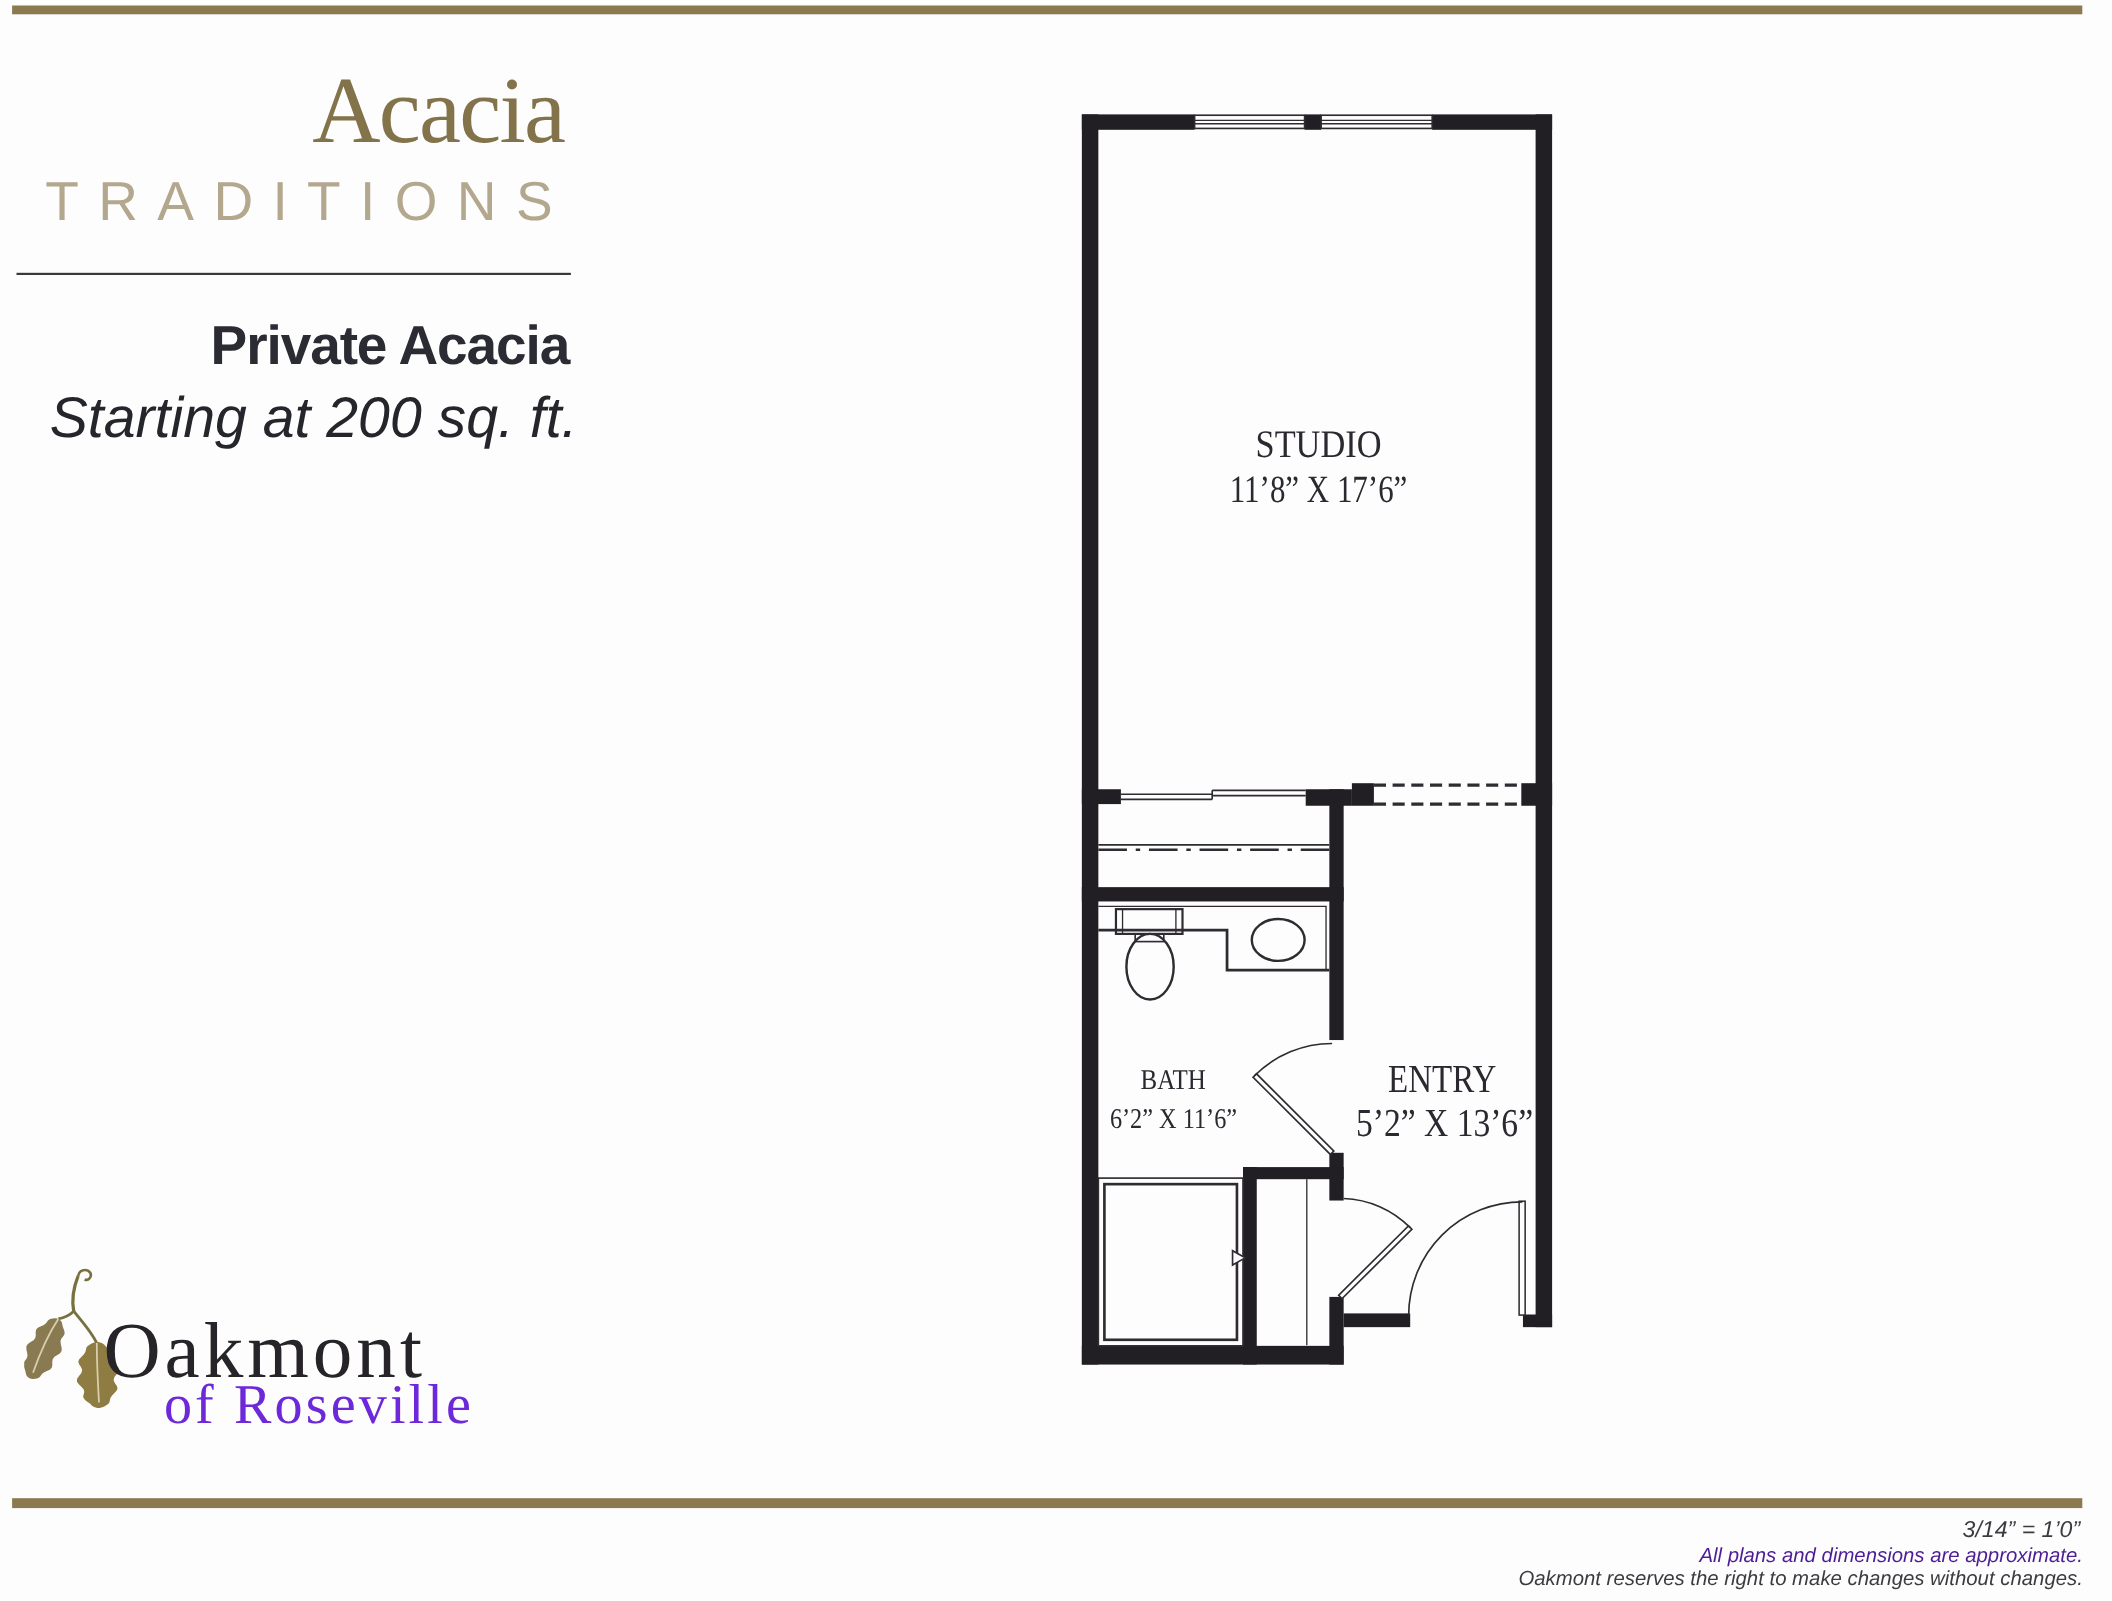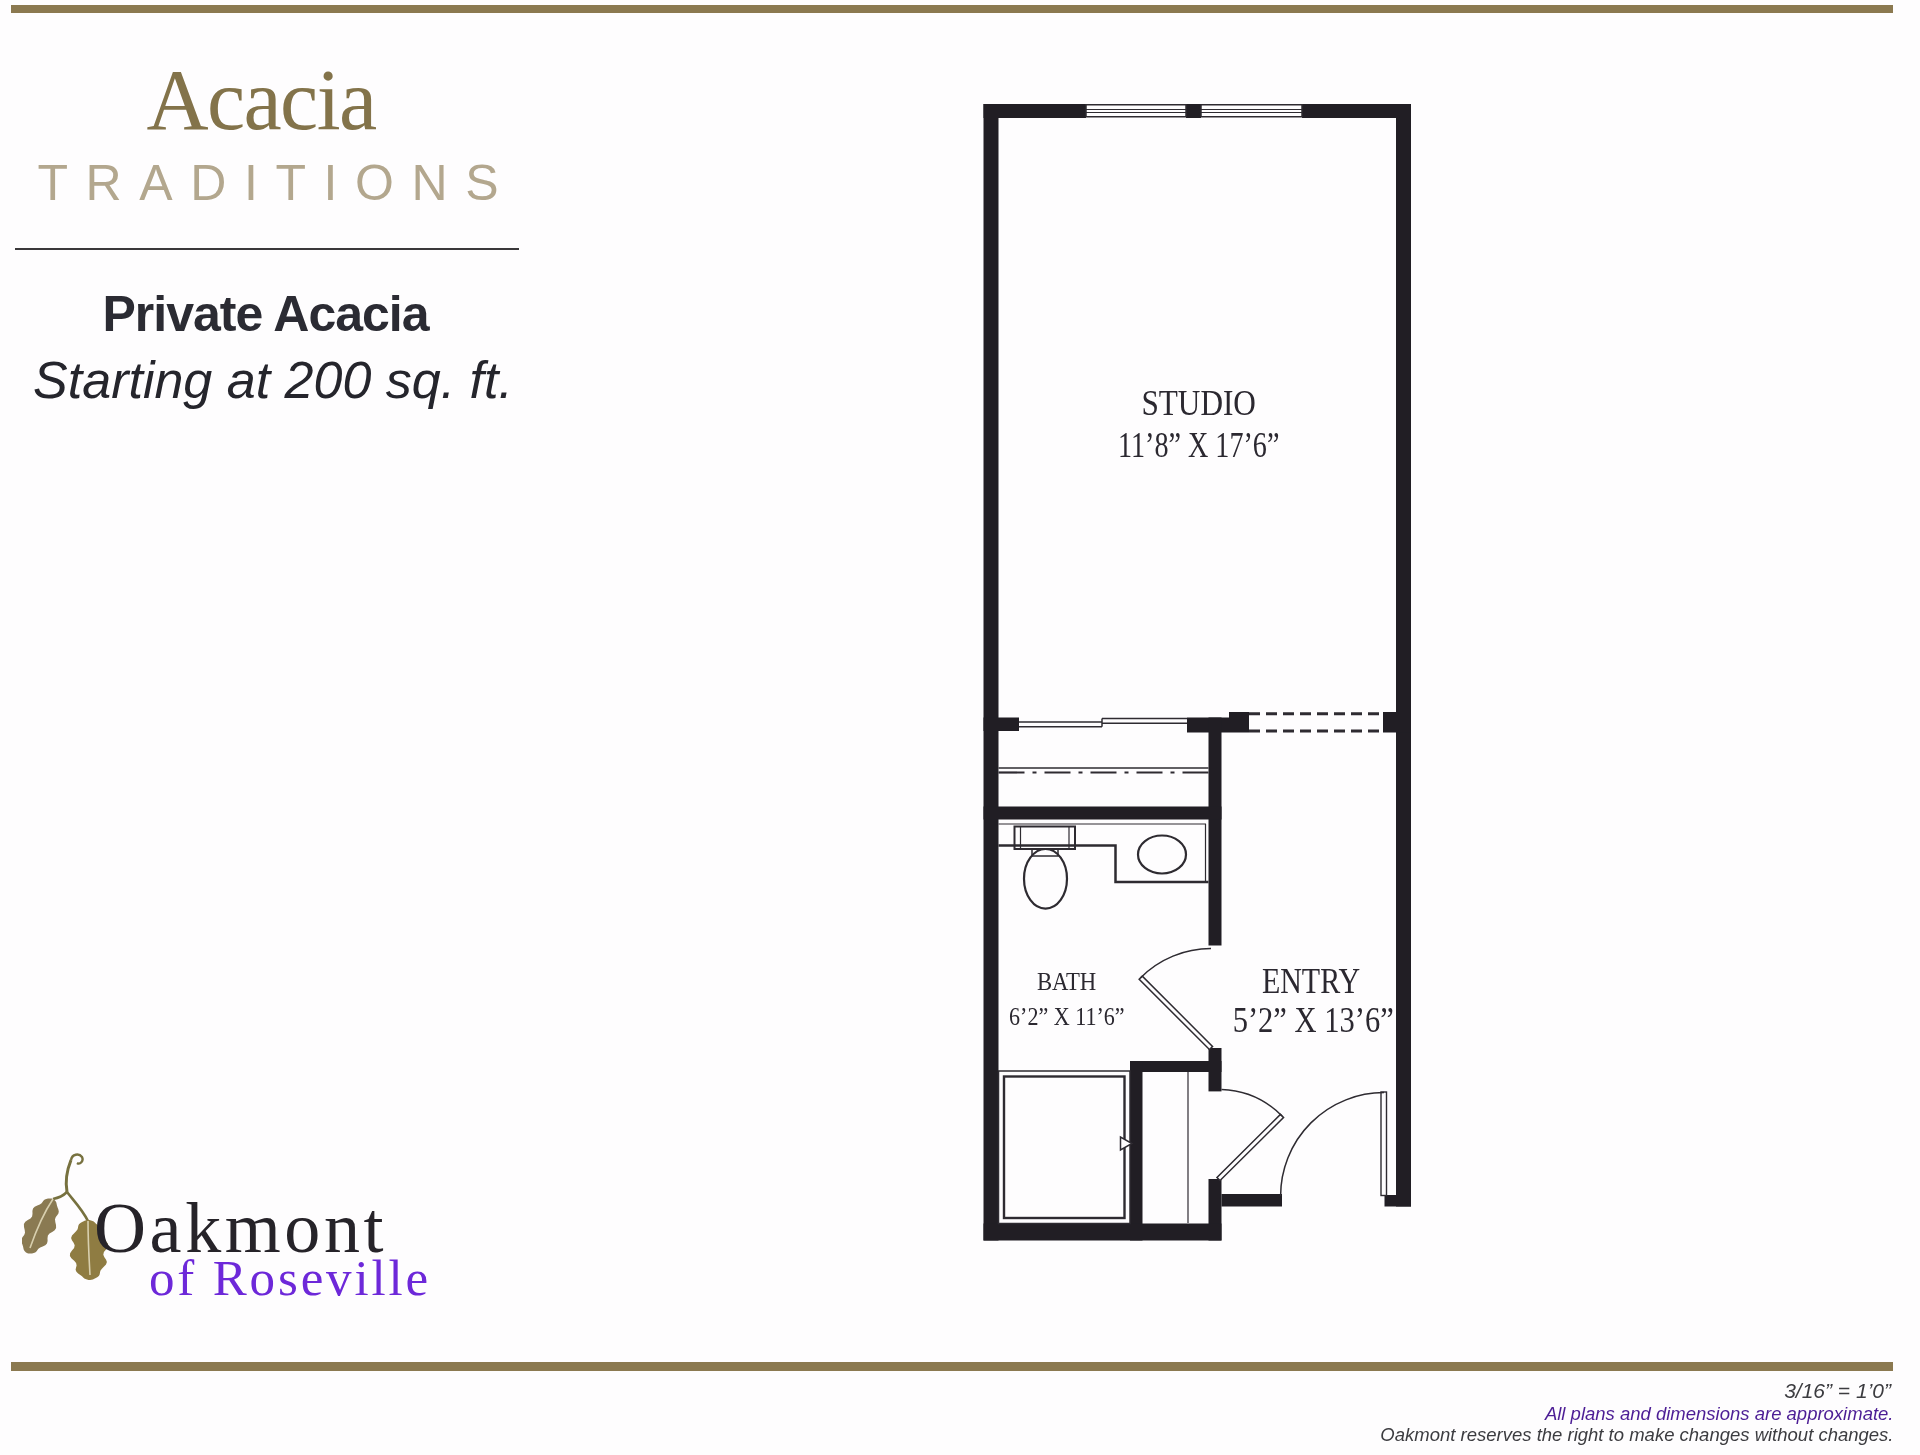--- a/index.html
+++ b/index.html
@@ -1,19 +1,19 @@
 <!DOCTYPE html>
 <html><head>
 <meta charset="utf-8">
 <style>
   html,body{margin:0;padding:0;}
   body{width:1920px;height:1455px;position:relative;background:#fefdfe;
        font-family:"Liberation Sans",sans-serif;overflow:hidden;}
   .abs{position:absolute;}
-  .ctr{left:16px;width:504px;text-align:center;}
+  .ctr{left:16px;width:504px;text-align:right;}
 </style>
 </head>
 <body>
 
   <div class="abs" style="left:11px;top:5px;width:1881.5px;height:8px;background:#8b7950"></div>
   <div class="abs" style="left:11px;top:1362px;width:1882px;height:9px;background:#8b7950"></div>
 
   <div class="abs ctr" id="acacia" style="top:57px;left:9px;font-family:'Liberation Serif',serif;font-size:86px;color:#83734a;letter-spacing:-1.6px;line-height:1;">Acacia</div>
   <div class="abs ctr" id="traditions" style="top:158px;font-size:50px;color:#b3a78e;letter-spacing:17.6px;line-height:1;padding-left:17.6px;box-sizing:border-box;">TRADITIONS</div>
   <div class="abs" id="hline" style="left:15px;top:247.5px;width:504px;height:2.5px;background:#3a383a"></div>
@@ -29,21 +29,21 @@
       <path d="M49 7 C45 17 43 28 45 39" stroke-width="3"></path>
       <path d="M45 39 C40 44 36 45 31 46" stroke-width="2.6"></path>
       <path d="M45 39 C52 48 60 56 66 68" stroke-width="2.6"></path>
     </g>
     <path fill="#8a7a52" d="M5.0,100.0 4.0,99.4 3.0,98.6 2.2,97.6 1.7,96.4 1.4,95.2 1.1,93.7 0.5,91.8 -0.3,89.7 -0.8,87.5 -0.4,85.5 0.8,83.8 2.2,82.1 3.0,79.8 2.7,77.0 2.0,73.9 1.9,71.0 3.3,68.8 5.8,67.1 8.5,65.5 10.1,63.4 10.5,60.8 10.4,58.0 11.0,55.5 12.7,53.8 15.3,52.6 17.8,51.5 19.6,50.2 20.7,48.8 21.6,47.4 22.8,46.5 24.3,45.9 26.0,45.6 27.5,45.4 28.8,45.4 29.9,45.6 31.0,46.0 32.0,46.6 33.0,47.4 33.8,48.4 34.3,49.6 34.6,50.8 34.9,52.3 35.5,54.2 36.3,56.3 36.8,58.5 36.4,60.5 35.2,62.2 33.8,63.9 33.0,66.2 33.3,69.0 34.0,72.1 34.1,75.0 32.7,77.2 30.2,78.9 27.5,80.5 25.9,82.6 25.5,85.2 25.6,88.0 25.0,90.5 23.3,92.2 20.7,93.4 18.2,94.5 16.4,95.8 15.3,97.2 14.4,98.6 13.2,99.5 11.7,100.1 10.0,100.4 8.5,100.6 7.2,100.6 6.1,100.4 Z"></path>
     <path d="M31 46 C23 58 15 75 8 95" stroke="#d8cfae" stroke-width="1.6" fill="none"></path>
     <path fill="#8f7c42" d="M68.0,127.0 66.5,126.9 65.0,126.6 63.5,126.1 62.3,125.4 61.2,124.4 60.0,123.2 58.3,121.9 56.1,120.4 54.4,118.7 53.6,116.8 54.0,114.7 54.6,112.4 54.1,110.1 52.2,107.8 49.6,105.4 47.9,102.9 48.1,100.3 50.0,97.6 52.1,94.9 52.7,92.3 51.6,89.8 49.9,87.3 49.1,84.9 50.0,82.6 52.2,80.3 54.3,78.1 55.6,76.2 56.0,74.4 56.3,72.8 57.0,71.3 58.4,70.1 60.1,69.0 61.7,68.2 63.1,67.6 64.5,67.2 66.0,67.0 67.5,67.1 69.0,67.4 70.5,67.9 71.7,68.6 72.8,69.6 74.0,70.8 75.7,72.1 77.9,73.6 79.6,75.3 80.4,77.2 80.0,79.3 79.4,81.6 79.9,83.9 81.8,86.2 84.4,88.6 86.1,91.1 85.9,93.7 84.0,96.4 81.9,99.1 81.3,101.7 82.4,104.2 84.1,106.7 84.9,109.1 84.0,111.4 81.8,113.7 79.7,115.9 78.4,117.8 78.0,119.6 77.7,121.2 77.0,122.7 75.6,123.9 73.9,125.0 72.3,125.8 70.9,126.4 69.5,126.8 Z"></path>
     <path d="M66 68 C66 85 67 105 68 122" stroke="#d8cfae" stroke-width="1.6" fill="none"></path>
   </svg>
 
-  <div class="abs" id="note1" style="right:29px;top:1380px;font-size:21px;font-style:italic;color:#3c3c40;line-height:1;">3/16” = 1’0”</div>
+  <div class="abs" id="note1" style="right:29px;top:1380px;font-size:21px;font-style:italic;color:#3c3c40;line-height:1;">3/14” = 1’0”</div>
   <div class="abs" id="note2" style="right:26.5px;top:1405px;font-size:18.5px;font-style:italic;color:#4c1d95;line-height:1;">All plans and dimensions are approximate.</div>
   <div class="abs" id="note3" style="right:26.5px;top:1426px;font-size:18.5px;font-style:italic;color:#3c3c40;line-height:1;">Oakmont reserves the right to make changes without changes.</div>
 
   <svg class="abs" style="left:0;top:0;" width="1920" height="1455" viewBox="0 0 1920 1455">
     <g fill="#211e24" stroke="none">
       <rect x="983.5" y="104" width="15" height="1136.5"></rect>
       <rect x="983.5" y="104" width="102.5" height="14"></rect>
       <rect x="1186" y="104" width="15" height="14"></rect>
       <rect x="1302" y="104" width="109" height="14"></rect>
       <rect x="1396" y="104" width="15" height="1102.5"></rect>

